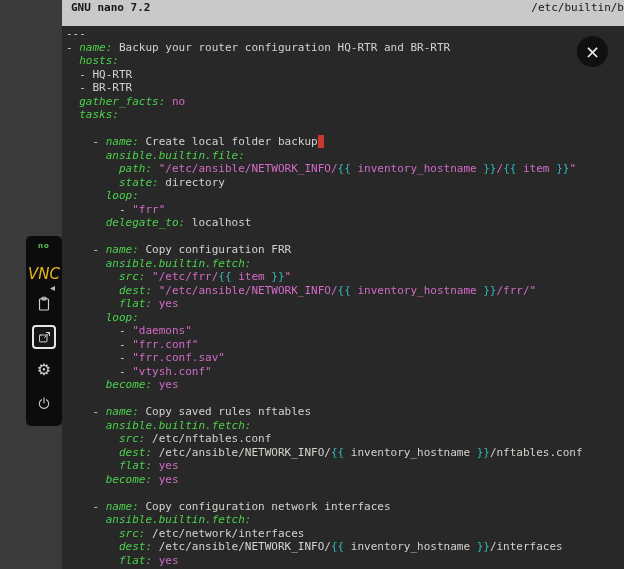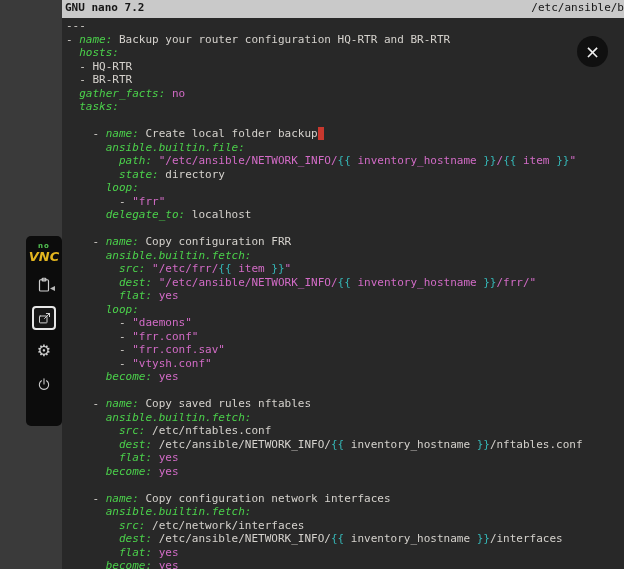--- a/index.html
+++ b/index.html
@@ -13,40 +13,40 @@
   
   .side-area { position:absolute; left:0; top:0; width:62px; height:100%; background:var(--sidebar-bg); }
   .control-bar {
     position:absolute; left:26px; top:236px; width:36px; height:190px;
     background:var(--controlbar-bg); border-radius:5px;
     display:flex; flex-direction:column; align-items:center;
     padding-top:7px; gap:9px;
   }
   .logo { display:flex; flex-direction:column; align-items:center; line-height:1; margin-bottom:1px; }
   .logo-no  { color:var(--logo-green); font-size:7px; font-weight:bold; letter-spacing:1px; }
-  .logo-vnc { color:var(--logo-yellow); font-size:13px; font-weight:bold; font-style:italic; }
+  .logo-vnc { color:var(--logo-yellow); font-size:15px; font-weight:normal; font-style:italic;margin-top:17px; }
   .ctl-btn {
     width:24px; height:24px; display:flex; align-items:center; justify-content:center;
     border-radius:4px; cursor:pointer; background:transparent; border:none;
   }
   .ctl-btn.active { border:2px solid #e6e6e6; background:#161616; }
   .gear { color:var(--icon); font-size:16px; line-height:1; }
   svg.icon { stroke:var(--icon); fill:none; stroke-width:1.6; stroke-linecap:round; stroke-linejoin:round; }
   .handle {
     position:absolute; left:50px; top:283px; color:#b8b8b8; font-size:10px;
     line-height:1; cursor:pointer; background:transparent; border:none;
   }
 
   
   .terminal { position:absolute; left:62px; top:0; width:562px; height:569px; background:var(--bg); }
   .titlebar {
-    height:18px; background:var(--titlebar-bg); color:var(--titlebar-fg);
+    height:26px; background:var(--titlebar-bg); color:var(--titlebar-fg);
     font-family:"DejaVu Sans Mono", monospace; font-size:11px; line-height:15px;
     display:flex; justify-content:space-between;
-    padding-left:3px; white-space:nowrap; overflow:hidden;
+    padding-left:9px; white-space:nowrap; overflow:hidden;
   }
   .tb-left { font-weight:bold; }
   .editor {
     padding:1px 0 0 4px;
     font-family:"DejaVu Sans Mono", monospace; font-size:11px; line-height:13.5px;
     white-space:pre; cursor:text;
   }
   .line { height:13.5px; }
   .p { color:var(--fg); }
   .k { color:var(--green);font-style:italic; }
@@ -102,21 +102,21 @@
     </div>
 
     <button class="handle">
       <span>◂</span>
     </button>
   </div>
 
   <div class="terminal">
     <div class="titlebar">
       <span class="tb-left">GNU nano 7.2</span>
-      <span class="tb-right">/etc/ansible/b</span>
+      <span class="tb-right">/etc/builtin/b</span>
     </div>
     <div class="editor" id="editor"><div class="line"><span class="p">---</span></div><div class="line"><span class="p">- </span><span class="k">name:</span><span class="p"> Backup your router configuration HQ-RTR and BR-RTR</span></div><div class="line"><span class="p">  </span><span class="k">hosts:</span></div><div class="line"><span class="p">  - HQ-RTR</span></div><div class="line"><span class="p">  - BR-RTR</span></div><div class="line"><span class="p">  </span><span class="k">gather_facts:</span><span class="p"> </span><span class="s">no</span></div><div class="line"><span class="p">  </span><span class="k">tasks:</span></div><div class="line"> </div><div class="line"><span class="p">    - </span><span class="k">name:</span><span class="p"> Create local folder backup</span><span class="u"> </span></div><div class="line"><span class="p">      </span><span class="k">ansible.builtin.file:</span></div><div class="line"><span class="p">        </span><span class="k">path:</span><span class="p"> </span><span class="s">"/etc/ansible/NETWORK_INFO/</span><span class="j">{{</span><span class="s"> inventory_hostname </span><span class="j">}}</span><span class="s">/</span><span class="j">{{</span><span class="s"> item </span><span class="j">}}</span><span class="s">"</span></div><div class="line"><span class="p">        </span><span class="k">state:</span><span class="p"> directory</span></div><div class="line"><span class="p">      </span><span class="k">loop:</span></div><div class="line"><span class="p">        - </span><span class="s">"frr"</span></div><div class="line"><span class="p">      </span><span class="k">delegate_to:</span><span class="p"> localhost</span></div><div class="line"> </div><div class="line"><span class="p">    - </span><span class="k">name:</span><span class="p"> Copy configuration FRR</span></div><div class="line"><span class="p">      </span><span class="k">ansible.builtin.fetch:</span></div><div class="line"><span class="p">        </span><span class="k">src:</span><span class="p"> </span><span class="s">"/etc/frr/</span><span class="j">{{</span><span class="s"> item </span><span class="j">}}</span><span class="s">"</span></div><div class="line"><span class="p">        </span><span class="k">dest:</span><span class="p"> </span><span class="s">"/etc/ansible/NETWORK_INFO/</span><span class="j">{{</span><span class="s"> inventory_hostname </span><span class="j">}}</span><span class="s">/frr/"</span></div><div class="line"><span class="p">        </span><span class="k">flat:</span><span class="p"> </span><span class="s">yes</span></div><div class="line"><span class="p">      </span><span class="k">loop:</span></div><div class="line"><span class="p">        - </span><span class="s">"daemons"</span></div><div class="line"><span class="p">        - </span><span class="s">"frr.conf"</span></div><div class="line"><span class="p">        - </span><span class="s">"frr.conf.sav"</span></div><div class="line"><span class="p">        - </span><span class="s">"vtysh.conf"</span></div><div class="line"><span class="p">      </span><span class="k">become:</span><span class="p"> </span><span class="s">yes</span></div><div class="line"> </div><div class="line"><span class="p">    - </span><span class="k">name:</span><span class="p"> Copy saved rules nftables</span></div><div class="line"><span class="p">      </span><span class="k">ansible.builtin.fetch:</span></div><div class="line"><span class="p">        </span><span class="k">src:</span><span class="p"> /etc/nftables.conf</span></div><div class="line"><span class="p">        </span><span class="k">dest:</span><span class="p"> /etc/ansible/NETWORK_INFO/</span><span class="j">{{</span><span class="p"> inventory_hostname </span><span class="j">}}</span><span class="p">/nftables.conf</span></div><div class="line"><span class="p">        </span><span class="k">flat:</span><span class="p"> </span><span class="s">yes</span></div><div class="line"><span class="p">      </span><span class="k">become:</span><span class="p"> </span><span class="s">yes</span></div><div class="line"> </div><div class="line"><span class="p">    - </span><span class="k">name:</span><span class="p"> Copy configuration network interfaces</span></div><div class="line"><span class="p">      </span><span class="k">ansible.builtin.fetch:</span></div><div class="line"><span class="p">        </span><span class="k">src:</span><span class="p"> /etc/network/interfaces</span></div><div class="line"><span class="p">        </span><span class="k">dest:</span><span class="p"> /etc/ansible/NETWORK_INFO/</span><span class="j">{{</span><span class="p"> inventory_hostname </span><span class="j">}}</span><span class="p">/interfaces</span></div><div class="line"><span class="p">        </span><span class="k">flat:</span><span class="p"> </span><span class="s">yes</span></div><div class="line"><span class="p">      </span><span class="k">become:</span><span class="p"> </span><span class="s">yes</span></div></div>
   </div>
 
   <button class="close-overlay">
     <span>×</span>
   </button>
 
 </div>
 

